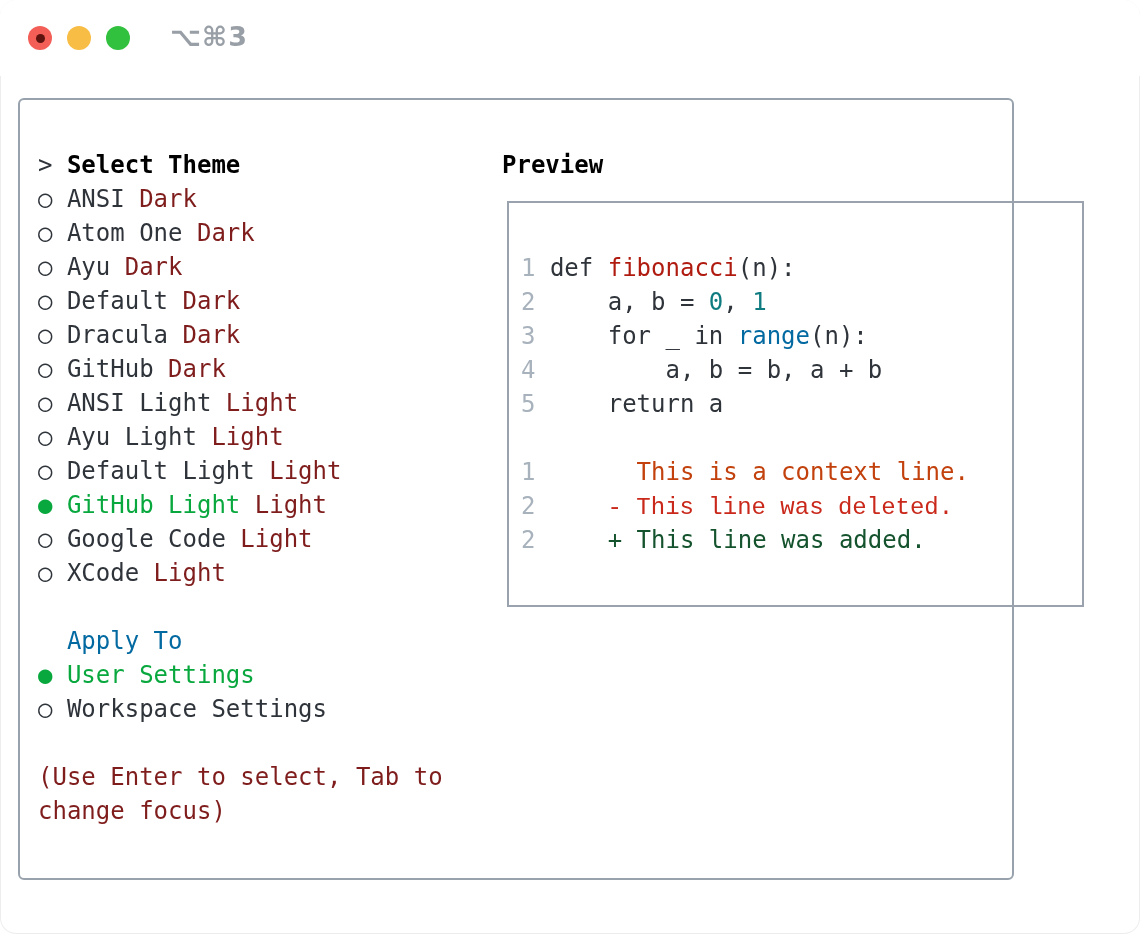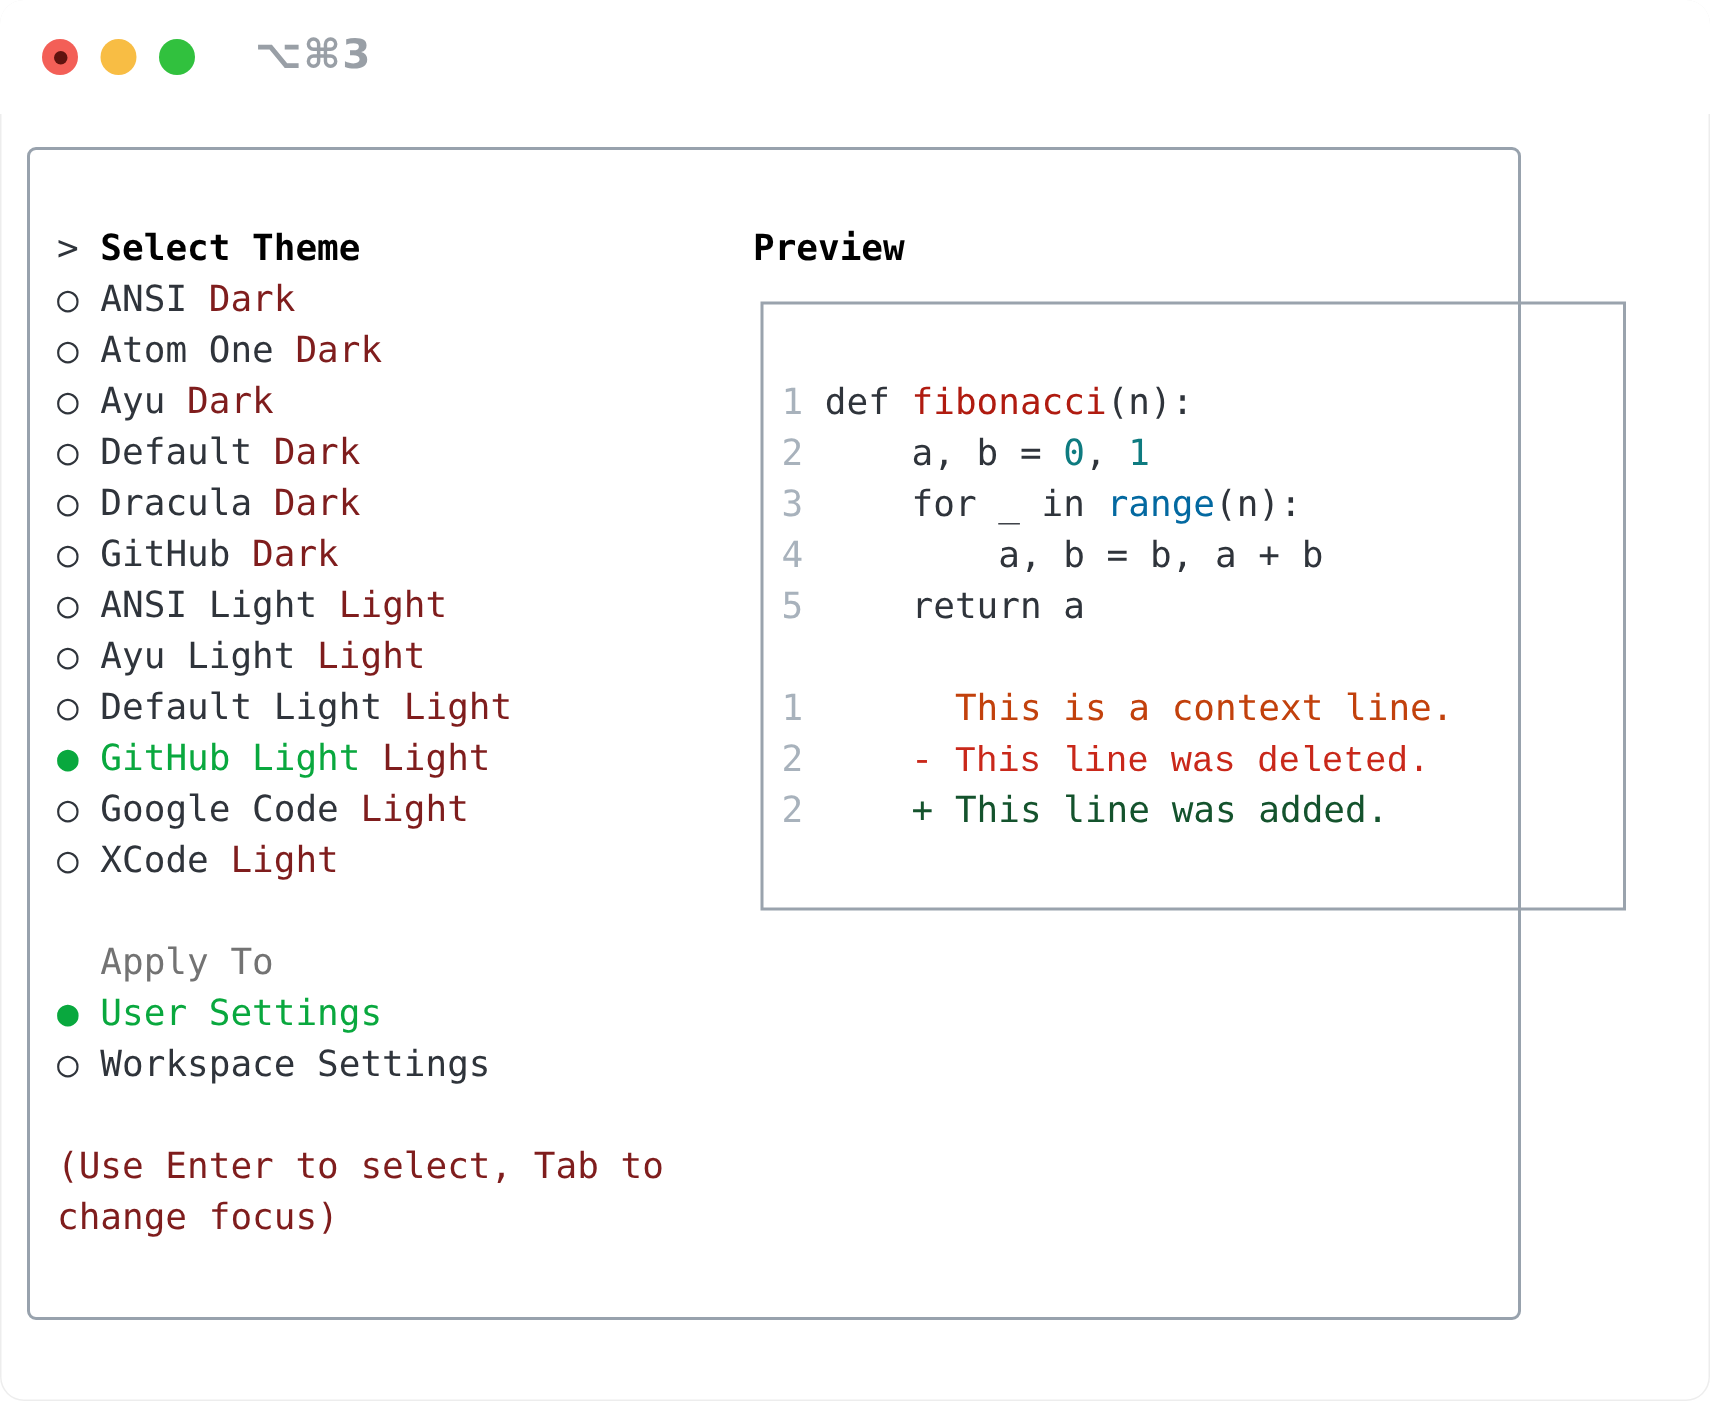--- a/index.html
+++ b/index.html
@@ -36,21 +36,21 @@
   .preview-title{
     position:absolute;left:482px;top:48px;
     font-size:24px;line-height:34px;font-weight:bold;color:#000;
   }
   .preview-box{
     position:absolute;left:487px;top:101px;width:577px;height:406px;
     box-sizing:border-box;border:2px solid #9aa3ad;
     padding:48px 12px;font-size:24px;line-height:34px;white-space:pre;color:#2f343b;
   }
   .b{font-weight:bold;color:#000;}
-  .hdr{color:#737373;}
+  .hdr{color:#0369a1;}
   .fg{color:#2f343b;}
   .muted{color:#7f1d1d;}
   .green{color:#09a83e;}
   .func{color:#b01b10;}
   .lit{color:#0e7b80;}
   .builtin{color:#0369a1;}
   .ctx{color:#c2410c;}
   .del{color:#c9281a;font-family:Liberation Mono, monospace;}
   .add{color:#14532d;}
   .gutter{color:#a8b2bc;}

